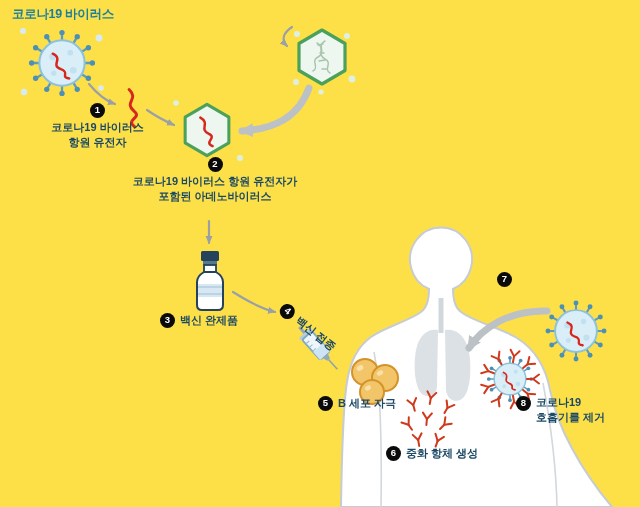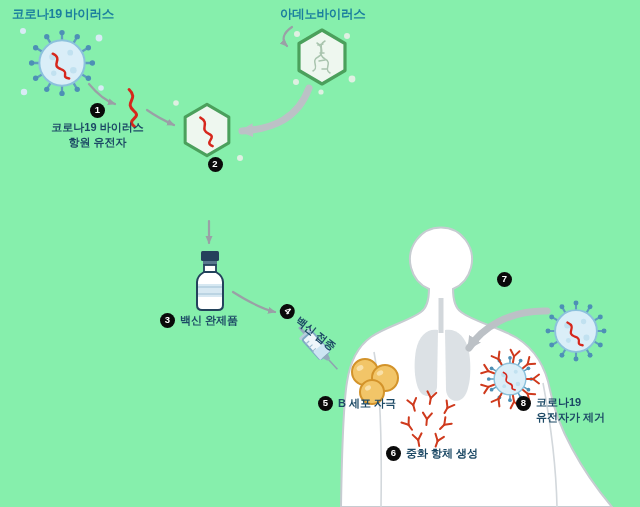--- a/index.html
+++ b/index.html
@@ -1,18 +1,18 @@
 <!DOCTYPE html>
 <html><head>
 <meta charset="utf-8">
 <style>
   * { margin:0; padding:0; box-sizing:border-box; }
   html,body { background:#fff; }
   body { font-family:"Liberation Sans","DejaVu Sans",sans-serif; }
-  .canvas { position:relative; width:640px; height:507px; background:#86efac; overflow:hidden; }
+  .canvas { position:relative; width:640px; height:507px; background:#fde047; overflow:hidden; }
   .bg { position:absolute; left:0; top:0; }
   .lbl { position:absolute; font-weight:bold; font-size:12.5px; color:#1b7f9e; letter-spacing:-0.3px; }
   .step { position:absolute; color:#1c4965; font-weight:bold; font-size:11px; line-height:1.35; }
   .stxt { white-space:pre-line; }
   .col { display:flex; flex-direction:column; align-items:center; text-align:center; gap:2px; }
   .row { display:flex; align-items:center; gap:5px; }
   .rowtop { display:flex; align-items:flex-start; gap:5px; }
   .rowtop .badge { margin-top:1px; }
   .rot { transform:rotate(38deg); transform-origin:left top; }
   .badge {
@@ -211,30 +211,31 @@
       <use href="#ab" transform="translate(498,399.8) rotate(210)"></use>
       <use href="#ab" transform="translate(487.4,387.2) rotate(250)"></use>
       <use href="#ab" transform="translate(487.4,370.8) rotate(290)"></use>
       <use href="#ab" transform="translate(498,358.2) rotate(330)"></use>
       <use href="#ab" transform="translate(514.2,355.4) rotate(10)"></use>
       <use href="#ab" transform="translate(528.4,363.6) rotate(50)"></use>
     </g>
   </svg>
 
   <div class="lbl" style="left:12px;top:6px">코로나19 바이러스</div>
-  <div class="lbl" style="left:280px;top:6px">아데노바이러스</div>
 
   <div class="step col" style="left:25px;top:103px;width:145px">
     <span class="badge">1</span>
     <div class="stxt">코로나19 바이러스
 항원 유전자</div>
   </div>
 
   <div class="step col" style="left:110px;top:157px;width:210px">
     <span class="badge">2</span>
+    <div class="stxt">코로나19 바이러스 항원 유전자가
+포함된 아데노바이러스</div>
   </div>
 
   <div class="step row" style="left:160px;top:313px">
     <span class="badge">3</span>
     <div class="stxt">백신 완제품</div>
   </div>
 
   <div class="step row rot" style="left:286px;top:301px">
     <span class="badge">4</span>
     <div class="stxt">백신 접종</div>
@@ -250,16 +251,16 @@
     <div class="stxt">중화 항체 생성</div>
   </div>
 
   <div class="step rowtop" style="left:497px;top:271px;width:150px">
     <span class="badge">7</span>
   </div>
 
   <div class="step rowtop" style="left:516px;top:395px">
     <span class="badge">8</span>
     <div class="stxt">코로나19
-유전자가 제거</div>
+호흡기를 제거</div>
   </div>
 
 </div>
 
 </body></html>

